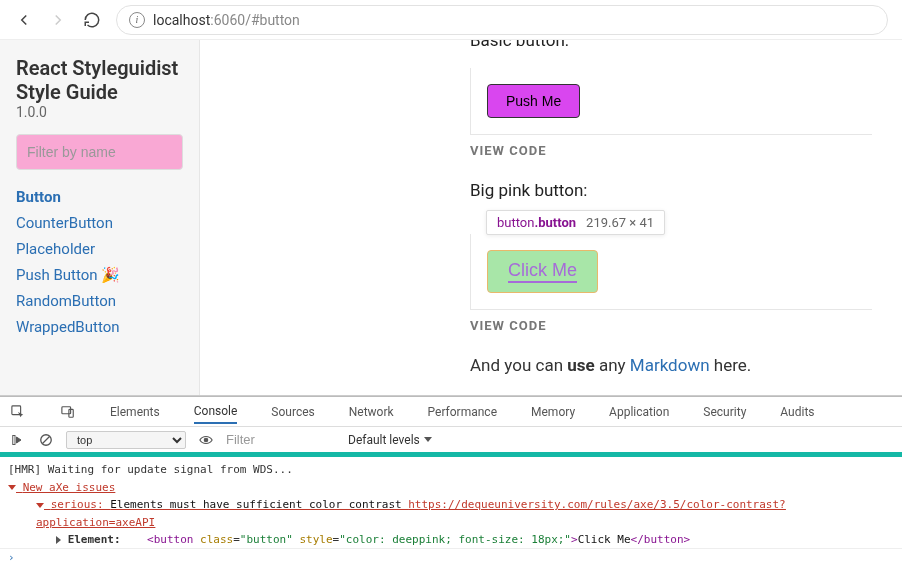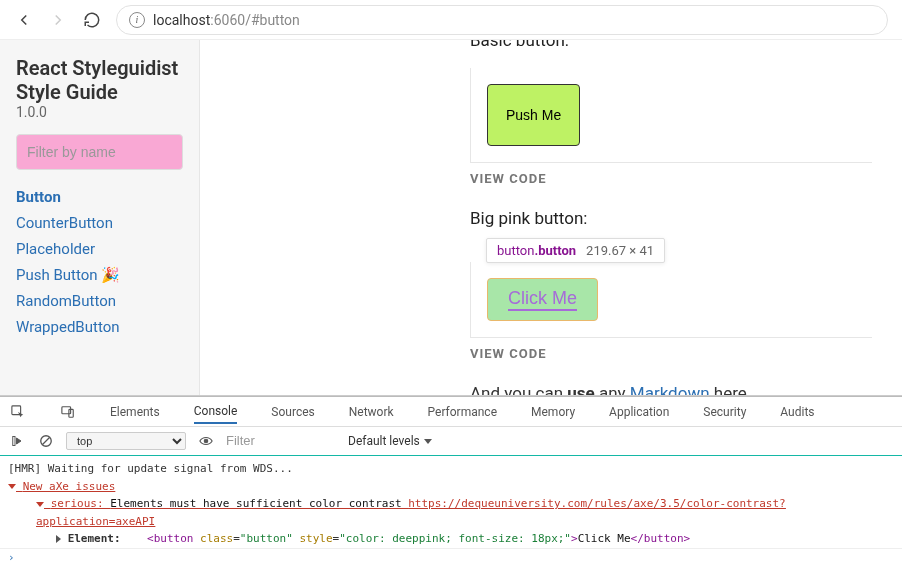--- a/index.html
+++ b/index.html
@@ -24,40 +24,40 @@
     .filter-input::placeholder { color: #999; }
     .nav-list { display: flex; flex-direction: column; gap: 8px; margin-top: 4px; }
     .nav-item { color: #2b6fb3; font-size: 15px; cursor: pointer; }
     .nav-item.active { font-weight: 700; }
 
     
     .content { flex: 1; padding: 0 30px 0 0; overflow: hidden; position: relative; }
     .content-inner { margin-left: 270px; }
     .cut-top { color: #222; font-size: 17px; margin-top: -10px; }
     .example-frame { border: 1px solid #e6e6e6; border-top: none; border-right: none; padding: 16px; margin: 18px 0 8px 0; }
-    .push-btn { background: #bef264; border: 1.5px solid #333; border-radius: 4px; padding: 22px 18px; font-size: 14px; cursor: pointer; }
+    .push-btn { background: #d946ef; border: 1.5px solid #333; border-radius: 4px; padding: 8px 18px; font-size: 14px; cursor: pointer; }
     .viewcode { color: #777; letter-spacing: 1px; font-size: 13px; margin: 6px 0 22px 0; cursor: pointer; font-weight: bold; }
     .section-label { color: #222; font-size: 17px; margin-bottom: 10px; }
     .tooltip { display: inline-flex; align-items: center; gap: 10px; background: #fff; border: 1px solid #ddd; border-radius: 2px; padding: 4px 10px; font-size: 13px; position: absolute; left: 270px; margin-left: 16px; box-shadow: 0 1px 4px rgba(0,0,0,0.08); z-index: 5; }
     .tooltip .sel1 { color: #881391; }
     .tooltip .sel2 { color: #881391; font-weight: 700; }
     .tooltip .dims { color: #666; }
     .example-frame2 { border: 1px solid #e6e6e6; border-top: none; border-right: none; padding: 16px; margin: 34px 0 8px 0; }
     .highlight-box { display: inline-block; background: #a8e6a8; border: 1px solid #e9b86b; border-radius: 4px; padding: 9px 20px; }
     .click-btn { font-size: 18px; color: #a66bd8; background: transparent; border: none; border-bottom: 2px solid #a66bd8; cursor: pointer; }
     .markdown-line { font-size: 17px; color: #333; margin-top: 22px; }
     .markdown-line .link { color: #2b6fb3; }
 
     
     .devtools { border-top: 1px solid #bbb; background: #fff; display: flex; flex-direction: column; height: 170px; }
     .dt-tabs { display: flex; align-items: center; gap: 34px; padding: 4px 10px; border-bottom: 1px solid #ddd; height: 30px; font-size: 12px; color: #555; }
     .dt-tab { cursor: pointer; padding: 4px 0; }
     .dt-tab.active { color: #333; border-bottom: 2px solid #2b6fb3; }
     .dt-icon { width: 16px; height: 16px; display: flex; align-items: center; justify-content: center; color: #555; }
-    .dt-toolbar { display: flex; align-items: center; gap: 12px; padding: 4px 10px; border-bottom: 1px solid #14b8a6; height: 30px; font-size: 12px; color: #555; }
+    .dt-toolbar { display: flex; align-items: center; gap: 12px; padding: 4px 10px; border-bottom: 5px solid #14b8a6; height: 30px; font-size: 12px; color: #555; }
     .dt-select { border: 1px solid #ccc; border-radius: 2px; padding: 1px 6px; font-size: 11px; background: #f5f5f5; width: 120px; color: #333; }
     .dt-filter { border: none; border-bottom: 1px solid transparent; font-size: 13px; width: 110px; color: #333; }
     .dt-filter::placeholder { color: #999; }
     .dt-levels { font-size: 12px; color: #333; display: flex; align-items: center; gap: 4px; }
     .console-out { padding: 4px 8px; font-family: Menlo, Consolas, monospace; font-size: 11px; line-height: 1.6; overflow: auto; }
     .line-plain { color: #333; }
     .line-red { color: #c0392b; text-decoration: underline; }
     .line-red .linkred { color: #c0392b; text-decoration: underline; }
     .indent { padding-left: 28px; }
     .tag-c { color: #881391; }

